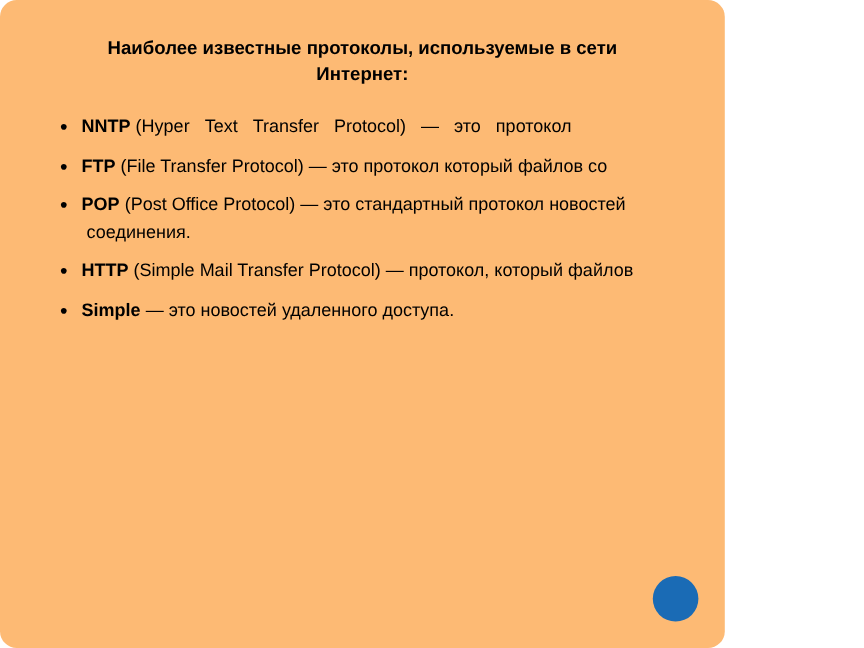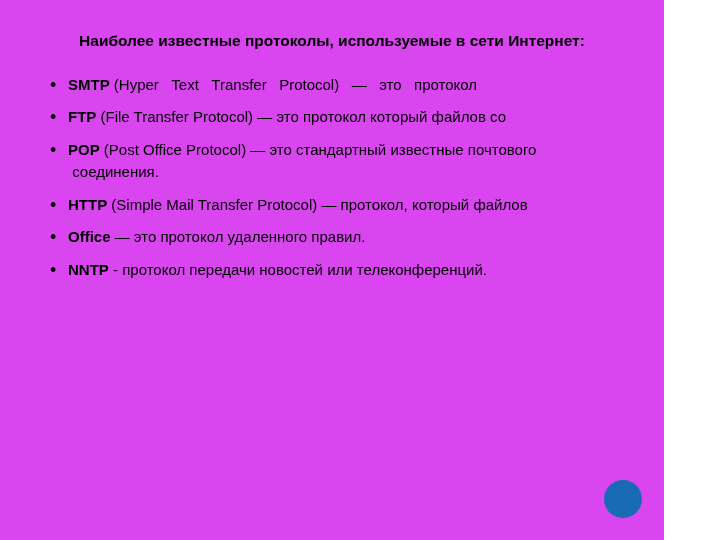--- a/index.html
+++ b/index.html
@@ -12,25 +12,26 @@
       width: 720px;
       height: 540px;
       background: #ffffff;
       font-family: Arial, sans-serif;
       font-size: 15px;
       color: #000000;
       overflow: hidden;
     }
 
     .page-container {
-      width: 664px;
+      width: 604px;
       height: 540px;
-      background: #d946ef;
+      background: #fdba74;
       padding: 30px 50px 30px 50px;
       position: relative;
+      border-radius: 14px;
     }
 
     .title {
       text-align: center;
       font-weight: bold;
       font-size: 15.5px;
       margin-bottom: 22px;
       line-height: 1.4;
     }
 
@@ -73,44 +74,40 @@
     }
   </style>
 </head>
 <body>
 
 <div class="page-container">
   <div class="title">Наиболее известные протоколы, используемые в сети Интернет:</div>
 
   <ul class="protocol-list">
     <li>
-      <span class="protocol-name">SMTP</span>
+      <span class="protocol-name">NNTP</span>
       <span> (Hyper&nbsp;&nbsp;&nbsp;Text&nbsp;&nbsp;&nbsp;Transfer&nbsp;&nbsp;&nbsp;Protocol)&nbsp;&nbsp;&nbsp;—&nbsp;&nbsp;&nbsp;это&nbsp;&nbsp;&nbsp;протокол</span>
       <br>
     </li>
     <li>
       <span class="protocol-name">FTP</span>
       <span> (File Transfer Protocol) — это протокол который файлов со</span>
       <br>
     </li>
     <li>
       <span class="protocol-name">POP</span>
-      <span> (Post Office Protocol) — это стандартный известные почтового</span>
+      <span> (Post Office Protocol) — это стандартный протокол новостей</span>
       <br>
       <span>&nbsp;соединения.</span>
     </li>
     <li>
       <span class="protocol-name">HTTP</span>
       <span> (Simple Mail Transfer Protocol) — протокол, который файлов</span>
       <br>
     </li>
     <li>
-      <span class="protocol-name">Office</span>
-      <span> — это протокол удаленного правил.</span>
-    </li>
-    <li>
-      <span class="protocol-name">NNTP</span>
-      <span> - протокол передачи новостей или телеконференций.</span>
+      <span class="protocol-name">Simple</span>
+      <span> — это новостей удаленного доступа.</span>
     </li>
   </ul>
 
   <div class="circle-btn"></div>
 </div>
 
 </body></html>

